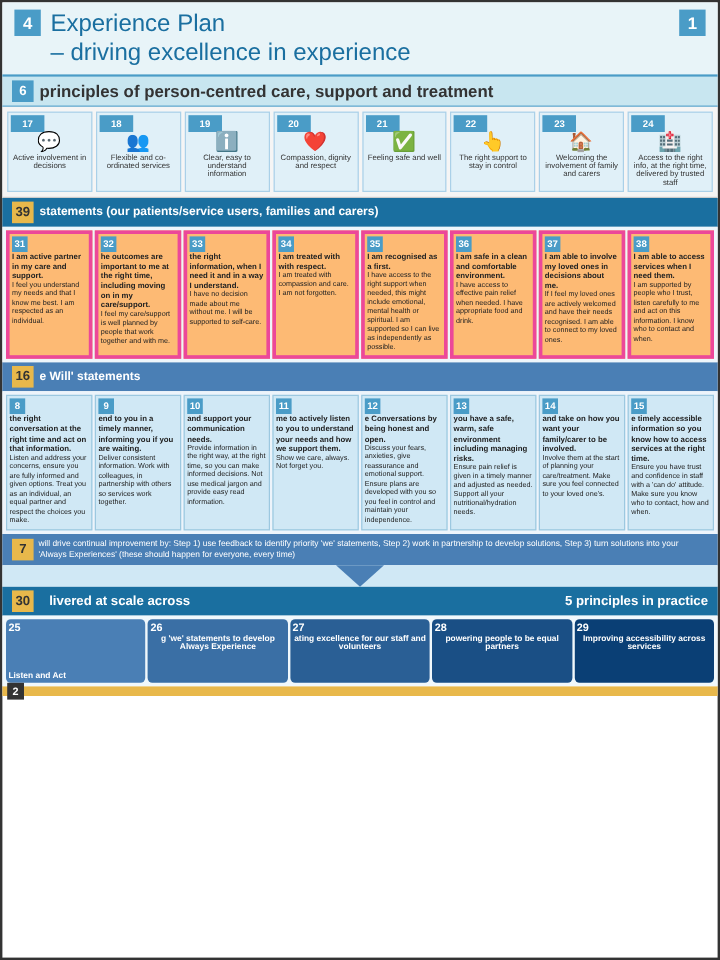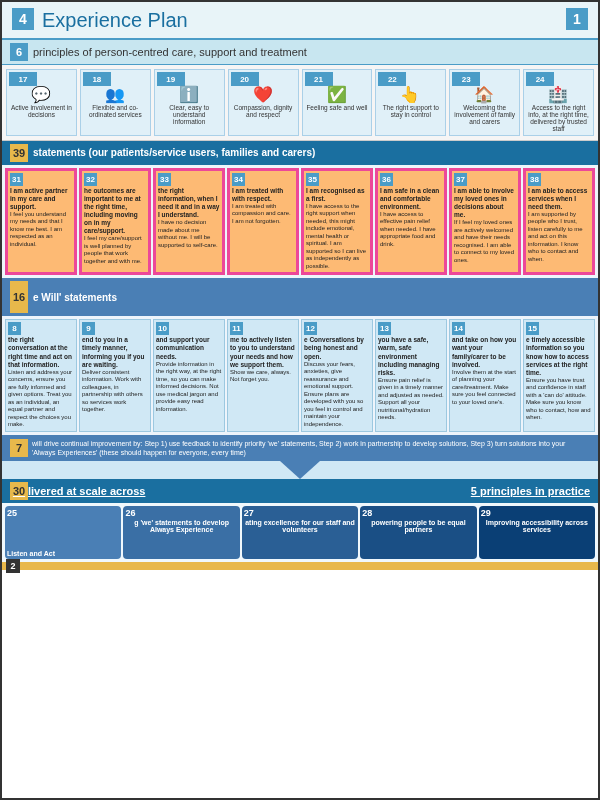--- a/index.html
+++ b/index.html
@@ -75,23 +75,23 @@
       font-weight: bold;
       font-size: 11px;
       width: 18px;
       height: 18px;
       display: flex;
       align-items: center;
       justify-content: center;
       flex-shrink: 0;
     }
     .section-title {
-      font-size: 11px;
-      color: #333;
-      font-weight: normal;
+      font-size: 14px;
+      color: #333;
+      font-weight: bold;
     }
 
     
     .principles-row {
       display: flex;
       gap: 3px;
       padding: 4px 4px;
       background: #f5f5f5;
       border-bottom: 1px solid #ccc;
     }
@@ -201,21 +201,21 @@
       display: flex;
       align-items: center;
       gap: 5px;
     }
     .will-number {
       background: #e8b84b;
       color: #333;
       font-weight: bold;
       font-size: 11px;
       width: 18px;
-      height: 32px;
+      height: 18px;
       display: flex;
       align-items: center;
       justify-content: center;
     }
     .will-title {
       font-size: 10px;
       font-weight: bold;
     }
 
     .will-grid {
@@ -255,22 +255,21 @@
       flex-shrink: 0;
     }
 
     
     .bottom-header {
       background: #1a6fa0;
       color: white;
       padding: 3px 8px;
       display: flex;
       align-items: center;
-      gap: 0;
-      text-decoration: underline;
+      gap: 13px;
     }
     .bottom-number {
       background: #e8b84b;
       color: #333;
       font-weight: bold;
       font-size: 11px;
       width: 18px;
       height: 18px;
       display: flex;
       align-items: center;
@@ -320,20 +319,21 @@
   </style>
 </head>
 <body>
 
 <div class="page">
 
   <div class="header">
     <div class="header-number">4</div>
     <div>
       <div class="header-title">Experience Plan</div>
+      <div class="header-title">– driving excellence in experience</div>
     </div>
     <div class="header-corner">1</div>
   </div>
 
   <div class="section-header">
     <div class="section-number">6</div>
     <div class="section-title">principles of person-centred care, support and treatment</div>
   </div>
 
   <div class="principles-row">

